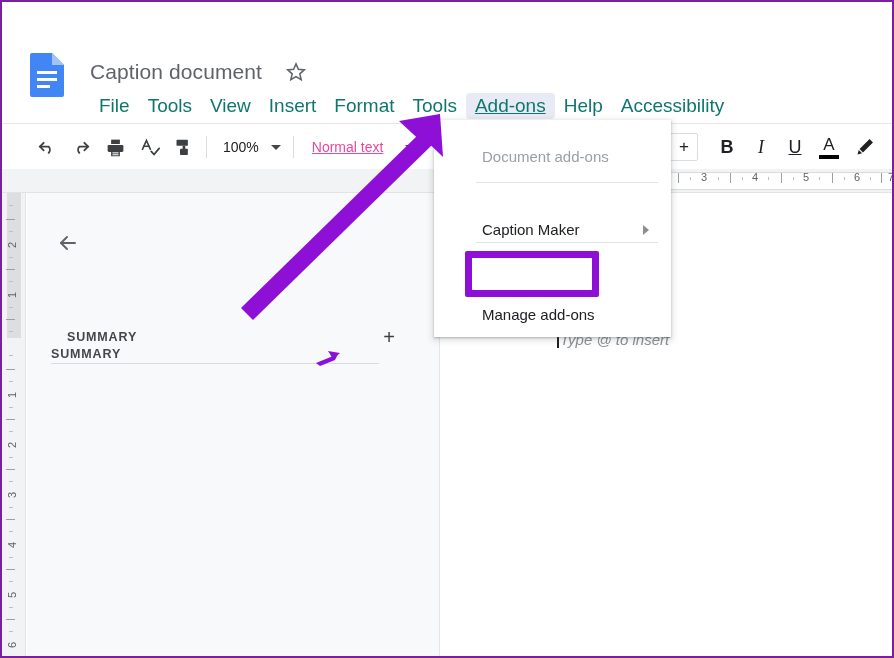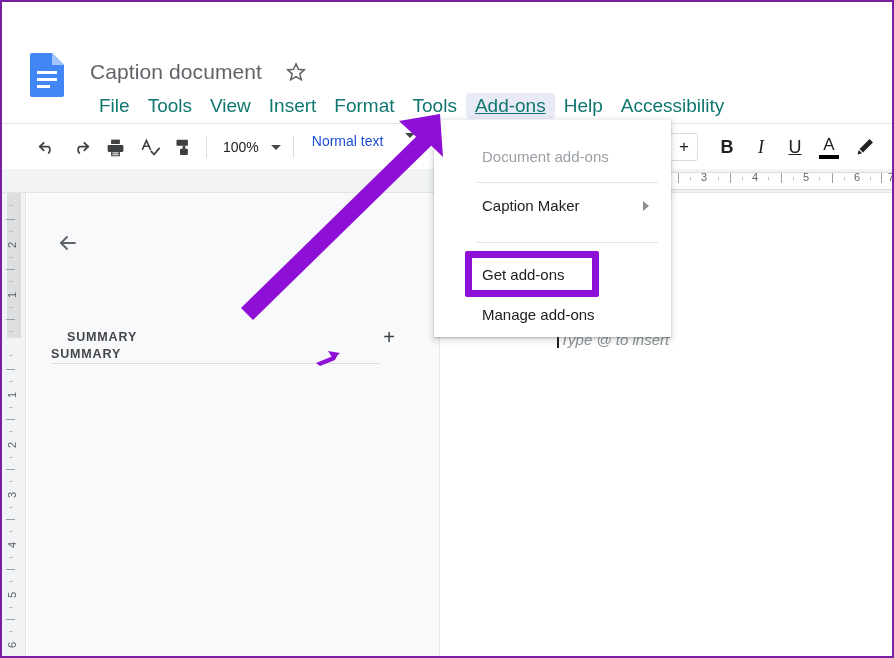--- a/index.html
+++ b/index.html
@@ -53,22 +53,22 @@
     display:flex; align-items:center; justify-content:center;
     border-radius:3px; color:#444746;
   }
   .tb-sep { width:1px; height:22px; background:#dadce0; margin:0 8px; }
   .tb-zoom {
     display:flex; align-items:center; height:28px; padding:0 4px 0 8px;
     border-radius:3px; color:#202124; font-size:14px;
   }
   .tb-zoom .caret { margin-left:12px; }
   .tb-style {
-    display:flex; align-items:flex-start; height:28px; padding:0 6px 0 10px;
-    border-radius:3px; color:#1d4ed8; font-size:14px; white-space:nowrap;
+    display:flex; align-items:center; height:28px; padding:0 6px 0 10px;
+    border-radius:3px; color:#ec4899; font-size:14px; white-space:nowrap;text-decoration:underline;
   }
   .tb-style .caret { margin-left:22px; }
   .caret { width:0; height:0; border-left:5px solid transparent; border-right:5px solid transparent; border-top:5px solid #444746; }
 
   .tb-right { position:absolute; right:8px; top:123px; height:44px; display:flex; align-items:center; }
   .tb-plusbox {
     width:28px; height:28px; border:1px solid #dadce0; border-radius:2px;
     display:flex; align-items:center; justify-content:center;
     font-size:17px; color:#202124; margin-right:14px;
   }
@@ -378,30 +378,27 @@
     <div class="sb-out-row" style="top:150px;">
       <span class="sb-label">SUMMARY</span>
     </div>
 
   </div>
 
   <div class="dropdown">
     <div class="dd-header">Document add-ons</div>
     <div class="dd-sep" style="top:62px;"></div>
 
-    <div class="dd-item" style="top:68px;">
+    <div class="dd-item" style="top:92px;">
       <span>Caption Maker</span>
       <span class="subarrow"></span>
     </div>
 
     <div class="dd-sep" style="top:122px;"></div>
 
-    <div class="dd-item" style="top:137px;">
-      <span>Get add-ons</span>
-    </div>
 
     <div class="dd-item" style="top:177px;">
       <span>Manage add-ons</span>
     </div>
   </div>
 
   <div class="hl-box"></div>
 
   <svg class="arrow-svg" viewBox="0 0 890 654">
 

